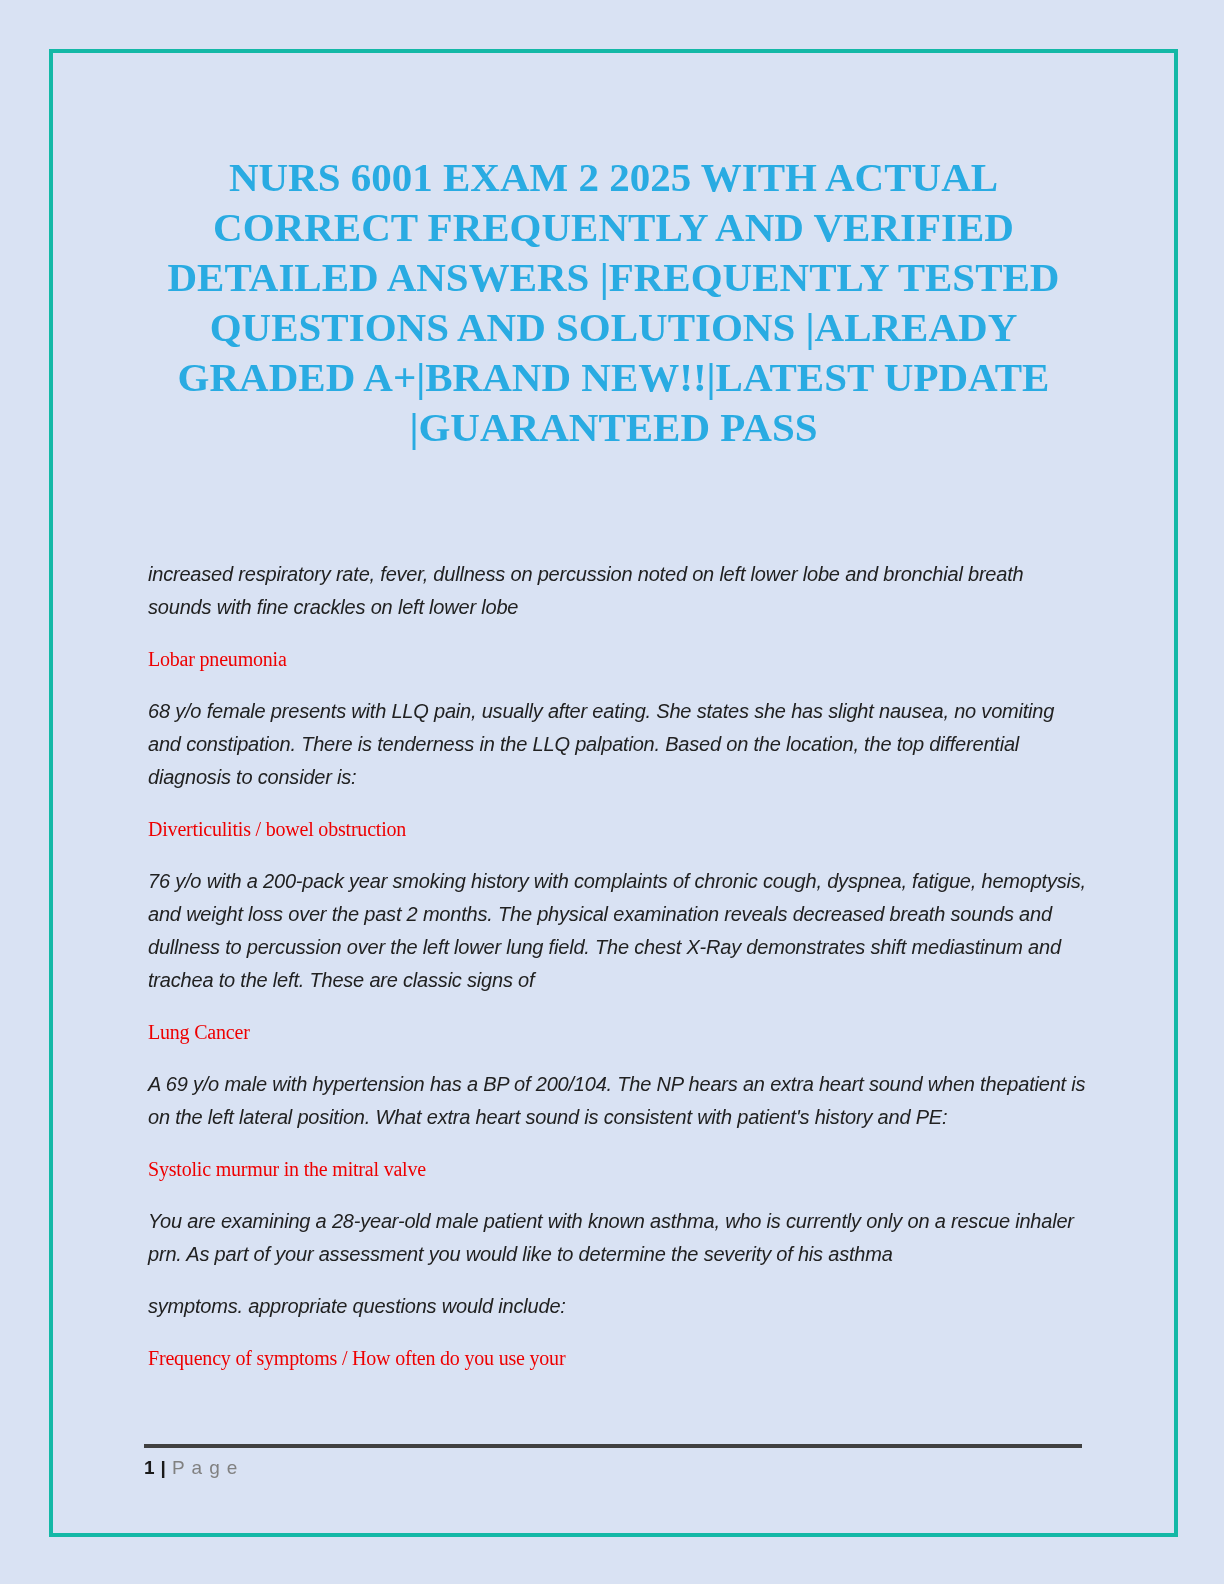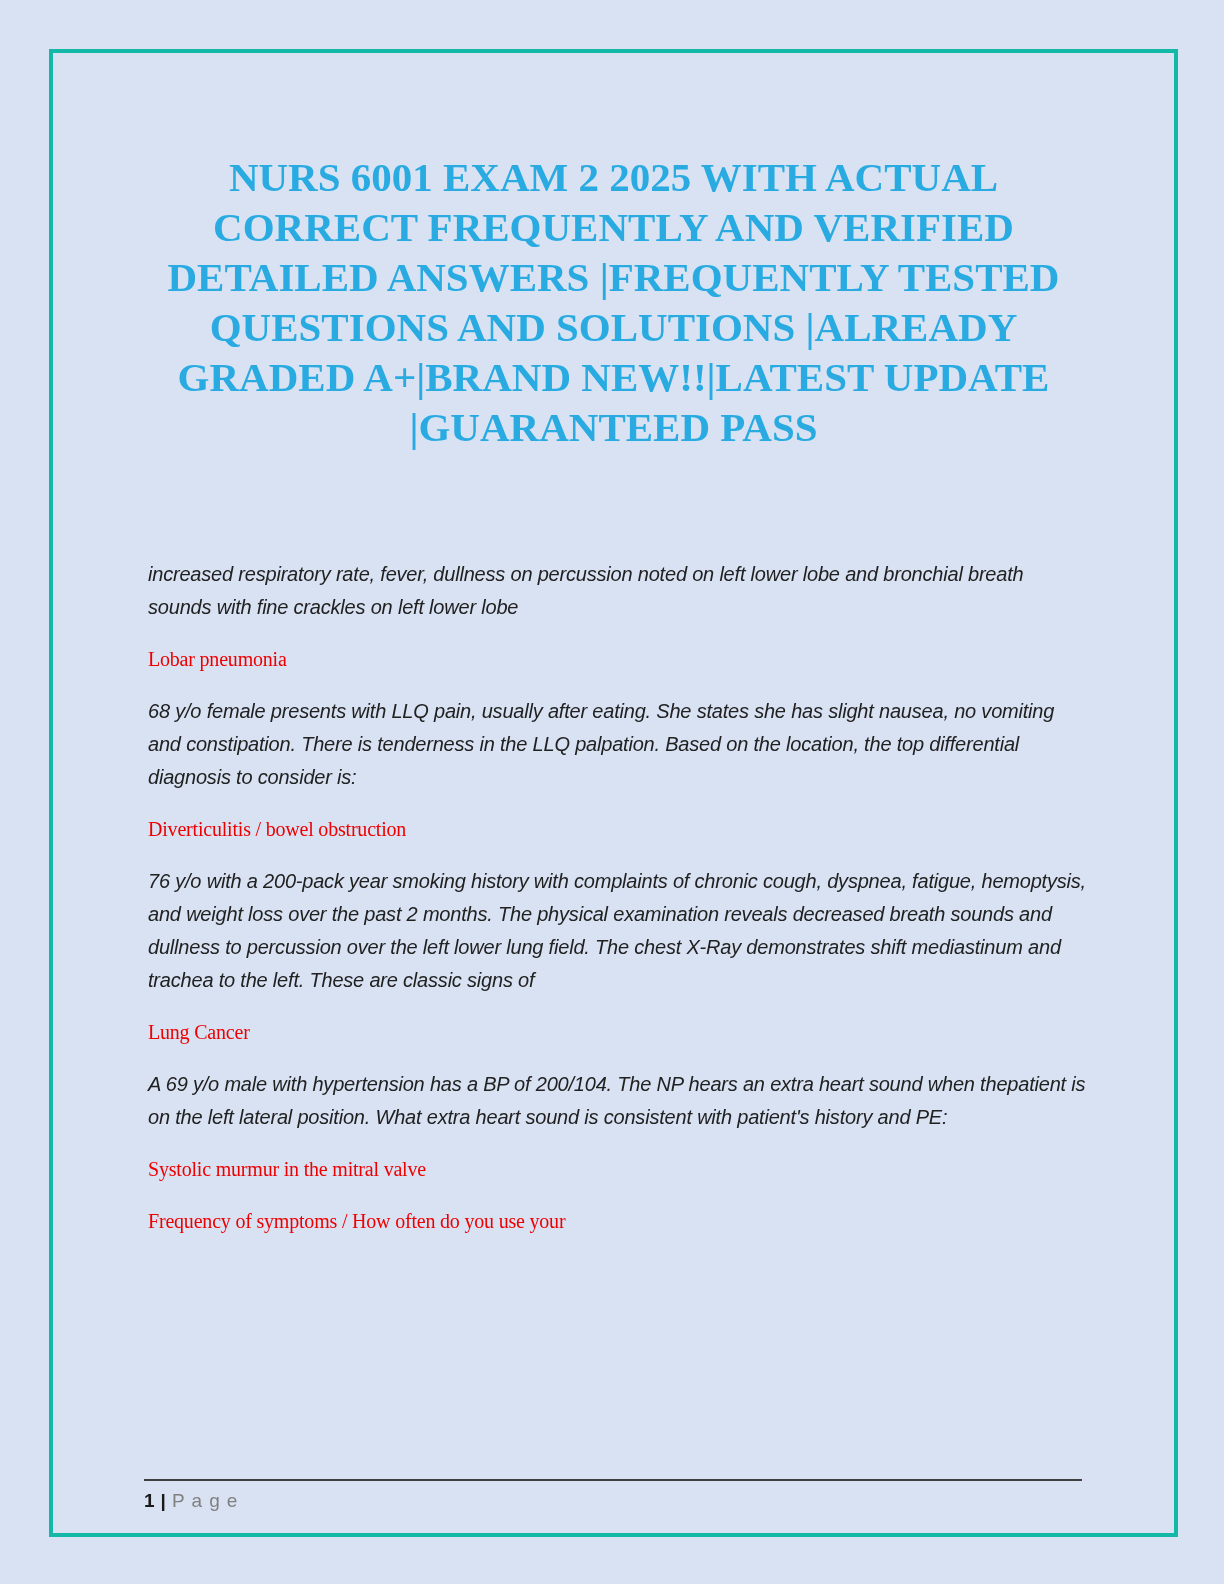--- a/index.html
+++ b/index.html
@@ -39,23 +39,23 @@
     line-height: 33px;
     letter-spacing: -0.2px;
   }
   .doc-body p {
     margin: 0 0 19px 0;
   }
   .doc-body p.question { color: #212121; font-style: italic; }
   .doc-body p.answer   { color: #EE0000; font-family: Liberation Serif, serif; }
   .footer {
     position: absolute;
-    left: 144px; top: 1479px;
+    left: 144px; top: 1444px;
     width: 938px;
-    border-top: 2px solid #404040;
+    border-top: 4px solid #404040;
     padding-top: 9px;
     font-size: 19px;
     color: #1a1a1a;
   }
   .footer .pn { font-weight: bold; color: #1a1a1a; }
   .footer .sep { font-weight: bold; color: #1a1a1a; margin: 0 6px 0 6px; }
   .footer .plabel { color: #808080; letter-spacing: 7px; }
 </style>
 </head>
 <body>
@@ -72,19 +72,21 @@
       </div>
     <div class="doc-body">
         <p class="question">increased respiratory rate, fever, dullness on percussion noted on left lower lobe and bronchial breath sounds with fine crackles on left lower lobe</p>
         <p class="answer">Lobar pneumonia</p>
         <p class="question">68 y/o female presents with LLQ pain, usually after eating. She states she has slight nausea, no vomiting and constipation. There is tenderness in the LLQ palpation. Based on the location, the top differential diagnosis to consider is:</p>
         <p class="answer">Diverticulitis / bowel obstruction</p>
         <p class="question">76 y/o with a 200-pack year smoking history with complaints of chronic cough, dyspnea, fatigue, hemoptysis, and weight loss over the past 2 months. The physical examination reveals decreased breath sounds and dullness to percussion over the left lower lung field. The chest X-Ray demonstrates shift mediastinum and trachea to the left. These are classic signs of</p>
         <p class="answer">Lung Cancer</p>
         <p class="question">A 69 y/o male with hypertension has a BP of 200/104. The NP hears an extra heart sound when thepatient is on the left lateral position. What extra heart sound is consistent with patient's history and PE:</p>
         <p class="answer">Systolic murmur in the mitral valve</p>
+        <p class="question">You are examining a 28-year-old male patient with known asthma, who is currently only on a rescue inhaler prn. As part of your assessment you would like to determine the severity of his asthma</p>
+        <p class="question">symptoms. appropriate questions would include:</p>
         <p class="answer">Frequency of symptoms / How often do you use your</p>
       </div>
   </div>
   <div class="footer">
     <span class="pn">1</span><span class="sep">|</span><span class="plabel">Page</span>
   </div>
 </div>
 
 </body></html>

